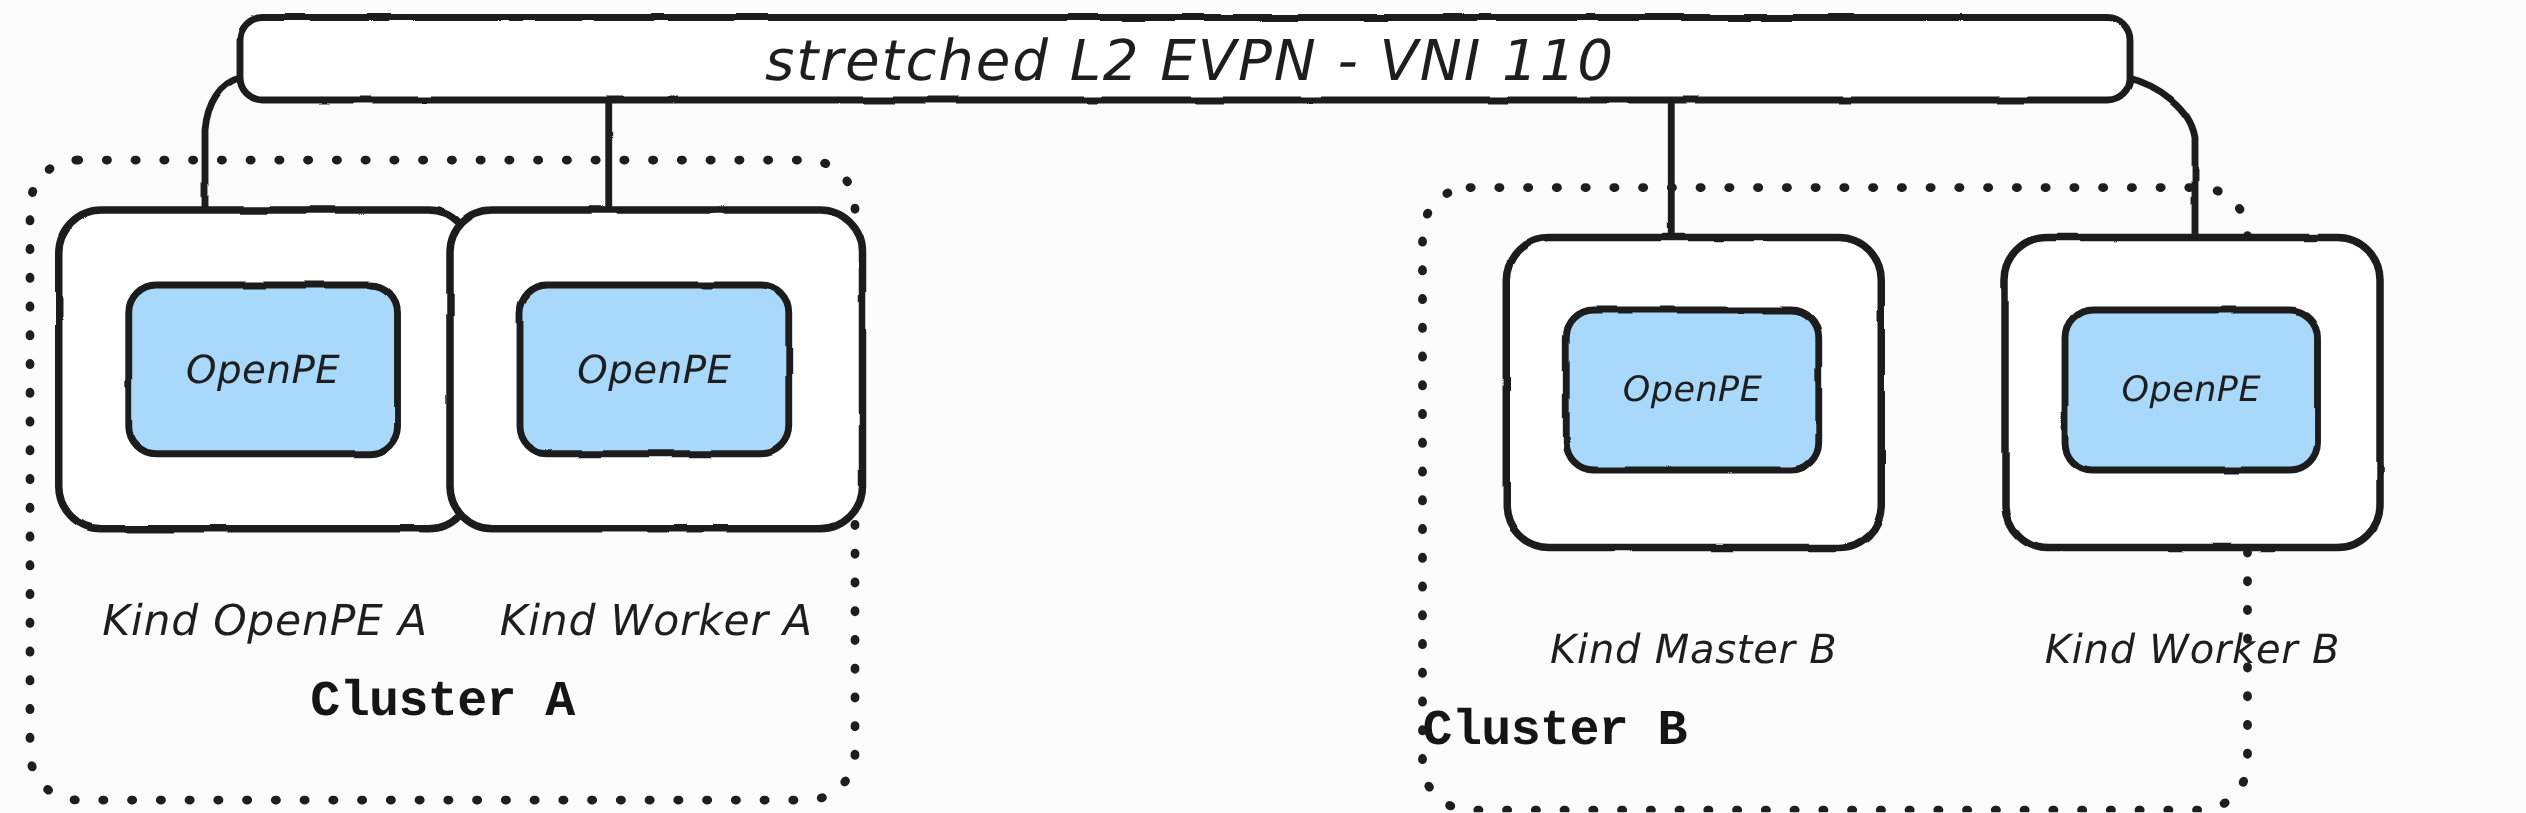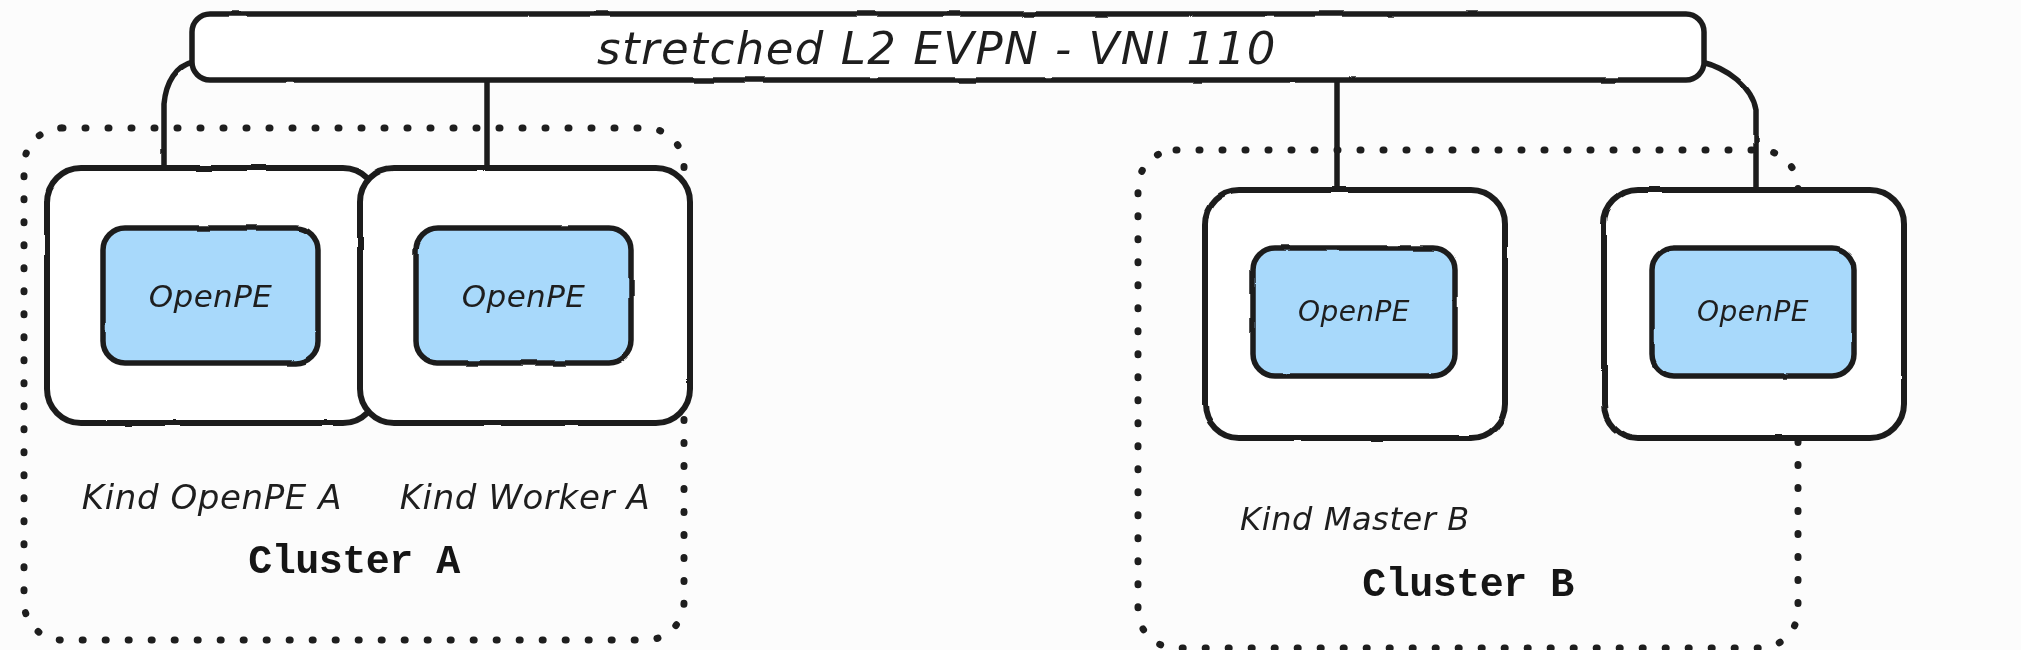--- a/index.html
+++ b/index.html
@@ -124,34 +124,35 @@
       <rect x="1205" y="190" width="300" height="248" rx="34" ry="34" fill="#ffffff" stroke="#1e1e1e" stroke-width="6"></rect>
       <rect x="1253" y="248" width="202" height="128" rx="22" ry="22" fill="#a8d9fb" stroke="#1e1e1e" stroke-width="5.5"></rect>
     </g>
 
     <g filter="url(#rough)">
       <rect x="1604" y="190" width="300" height="248" rx="34" ry="34" fill="#ffffff" stroke="#1e1e1e" stroke-width="6"></rect>
       <rect x="1652" y="248" width="202" height="128" rx="22" ry="22" fill="#a8d9fb" stroke="#1e1e1e" stroke-width="5.5"></rect>
     </g>
   </svg>
 
-  <div class="txt hand banner-label" style="left:181px; top:22px; width:1512px; text-align:center;">stretched L2 EVPN - VNI 110</div>
+  <div class="txt hand banner-label" style="left:196px; top:22px; width:1512px; text-align:center;">stretched L2 EVPN - VNI 110</div>
 
   <div class="txt hand openpe-label" style="left:103px; top:278px; width:215px; text-align:center;">OpenPE</div>
 
   <div class="txt hand openpe-label" style="left:416px; top:278px; width:215px; text-align:center;">OpenPE</div>
 
   <div class="txt hand openpe-label" style="left:1253px; top:295px; width:202px; text-align:center; font-size:28px;">OpenPE</div>
 
   <div class="txt hand openpe-label" style="left:1652px; top:295px; width:202px; text-align:center; font-size:28px;">OpenPE</div>
 
   <div class="txt hand node-label" style="left:47px; top:477px; width:330px; text-align:center;">Kind OpenPE A</div>
 
   <div class="txt hand node-label" style="left:1195px; top:500px; width:320px; text-align:center; font-size:32px;">Kind Master B</div>
 
   <div class="txt hand node-label" style="left:360px; top:477px; width:330px; text-align:center;">Kind Worker A</div>
 
+  <div class="txt hand node-label" style="left:1594px; top:500px; width:320px; text-align:center; font-size:32px;">Kind Worker B</div>
 
   <div class="txt cluster-label" style="left:24px; top:540px; width:660px; text-align:center;">Cluster A</div>
 
-  <div class="txt cluster-label" style="left:1138px; top:563px; width:660px; text-align:center;">Cluster B</div>
+  <div class="txt cluster-label" style="left:1138px; top:563px; width:660px; text-align:left;">Cluster B</div>
 
 </div>
 
 </body></html>

